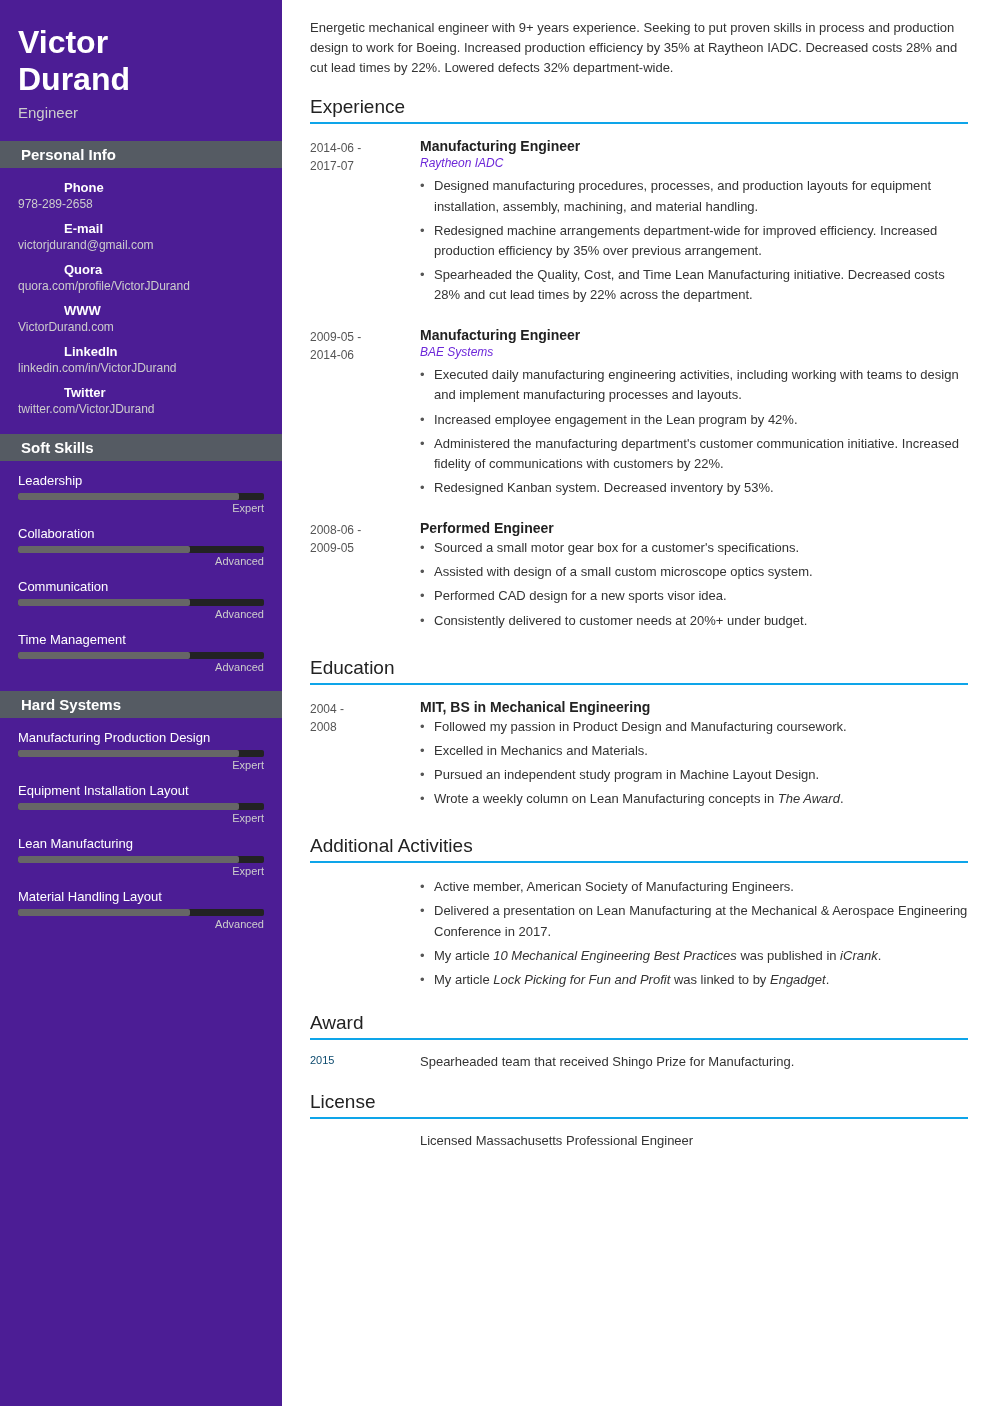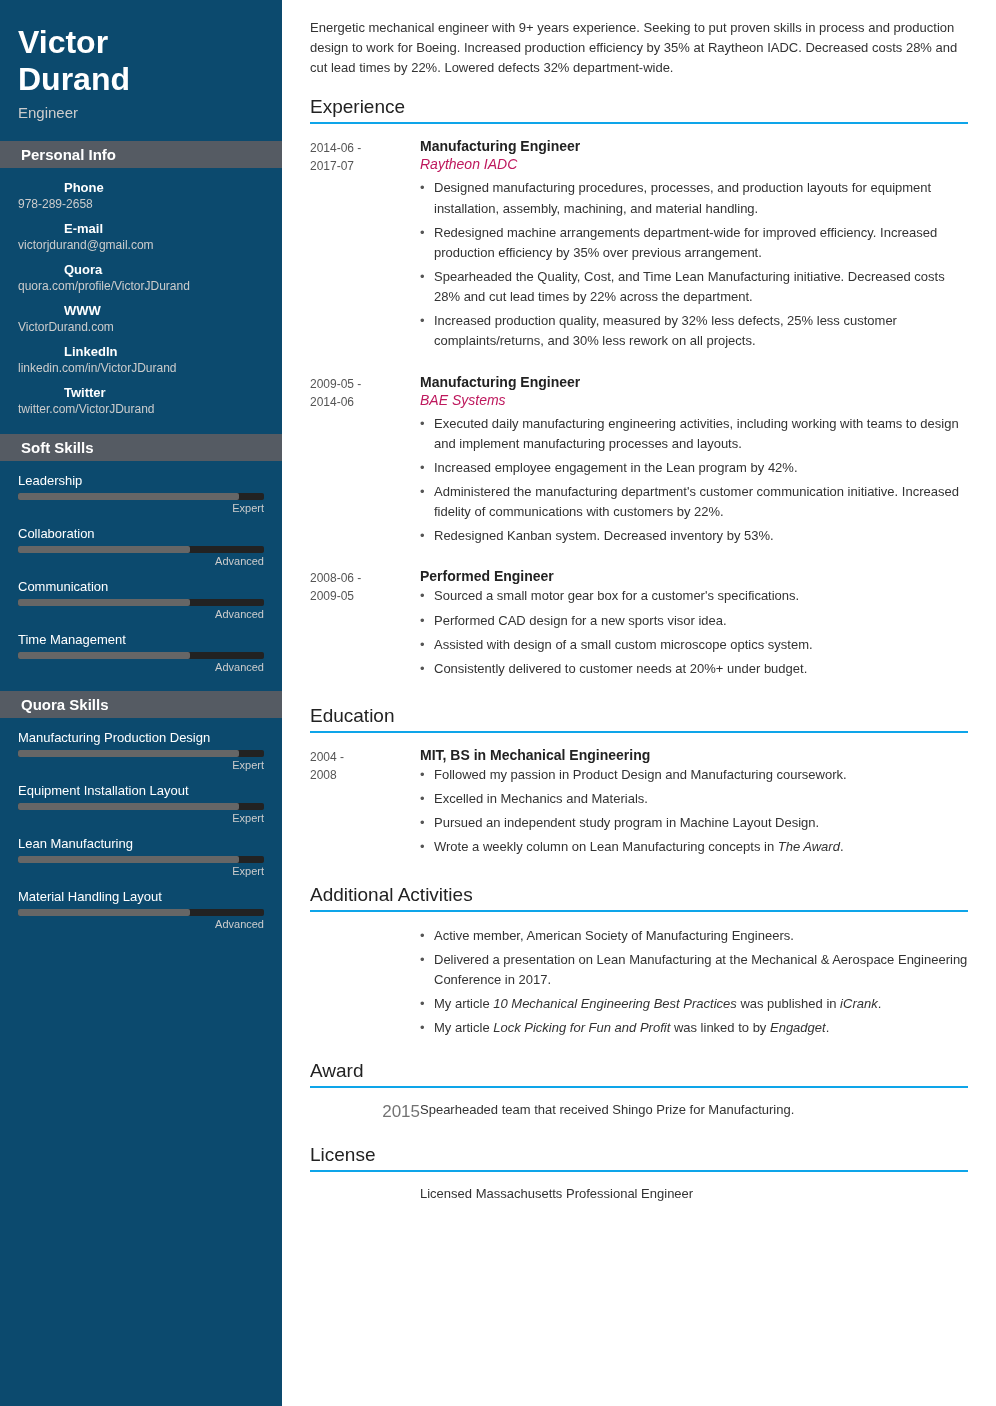--- a/index.html
+++ b/index.html
@@ -2,21 +2,21 @@
 <html><head>
   <meta charset="utf-8">
   <style>
     * { margin: 0; padding: 0; box-sizing: border-box; }
     body { font-family: Arial, sans-serif; font-size: 13px; color: #222; background: #fff; display: flex; width: 996px; min-height: 1406px; }
 
     
     .sidebar {
       width: 282px;
       min-width: 282px;
-      background: #0c4a6e;
+      background: #4c1d95;
       color: #fff;
       padding: 24px 18px 24px 18px;
     }
     .sidebar-name {
       font-size: 32px;
       font-weight: 900;
       line-height: 1.15;
       margin-bottom: 6px;
       color: #fff;
     }
@@ -109,22 +109,22 @@
       flex: 1;
     }
     .entry-title {
       font-size: 14px;
       font-weight: 700;
       color: #222;
       margin-bottom: 2px;
     }
     .entry-company {
       font-style: italic;
-      font-size: 14px;
-      color: #be185d;
+      font-size: 12px;
+      color: #6d28d9;
       margin-bottom: 6px;
     }
     .entry-bullets {
       list-style: none;
       padding: 0;
     }
     .entry-bullets li {
       font-size: 13px;
       color: #333;
       line-height: 1.55;
@@ -138,23 +138,22 @@
       left: 0;
       color: #555;
     }
     .section-block { margin-bottom: 22px; }
     .award-block {
       display: flex;
     }
     .award-date {
       width: 110px;
       min-width: 110px;
-      font-size: 17px;
-      color: #737373;
-      text-align: right;
+      font-size: 11px;
+      color: #0c4a6e;
     }
     .award-text {
       flex: 1;
       font-size: 13px;
       color: #333;
     }
     .license-text {
       font-size: 13px;
       color: #333;
       padding-left: 110px;
@@ -211,21 +210,21 @@
     <div>
       <div class="skill-name">Time Management</div>
       <div class="skill-bar-container">
         <div class="skill-bar-fill" style="width:70%"></div>
       </div>
       <div class="skill-level-label">Advanced</div>
     </div>
   </div>
 
   <div style="margin-top:18px;">
-    <div class="sidebar-section-title">Quora Skills</div>
+    <div class="sidebar-section-title">Hard Systems</div>
     <div>
       <div class="skill-name">Manufacturing Production Design</div>
       <div class="skill-bar-container">
         <div class="skill-bar-fill" style="width:90%"></div>
       </div>
       <div class="skill-level-label">Expert</div>
     </div>
     <div>
       <div class="skill-name">Equipment Installation Layout</div>
       <div class="skill-bar-container">
@@ -258,21 +257,20 @@
 
     <div class="entry-block">
       <div class="entry-date">2014-06 -<br>2017-07</div>
       <div class="entry-content">
         <div class="entry-title">Manufacturing Engineer</div>
         <div class="entry-company">Raytheon IADC</div>
         <ul class="entry-bullets">
           <li>Designed manufacturing procedures, processes, and production layouts for equipment installation, assembly, machining, and material handling.</li>
           <li>Redesigned machine arrangements department-wide for improved efficiency. Increased production efficiency by 35% over previous arrangement.</li>
           <li>Spearheaded the Quality, Cost, and Time Lean Manufacturing initiative. Decreased costs 28% and cut lead times by 22% across the department.</li>
-          <li>Increased production quality, measured by 32% less defects, 25% less customer complaints/returns, and 30% less rework on all projects.</li>
         </ul>
       </div>
     </div>
 
     <div class="entry-block">
       <div class="entry-date">2009-05 -<br>2014-06</div>
       <div class="entry-content">
         <div class="entry-title">Manufacturing Engineer</div>
         <div class="entry-company">BAE Systems</div>
         <ul class="entry-bullets">
@@ -283,22 +281,22 @@
         </ul>
       </div>
     </div>
 
     <div class="entry-block">
       <div class="entry-date">2008-06 -<br>2009-05</div>
       <div class="entry-content">
         <div class="entry-title">Performed Engineer</div>
         <ul class="entry-bullets">
           <li>Sourced a small motor gear box for a customer's specifications.</li>
+          <li>Assisted with design of a small custom microscope optics system.</li>
           <li>Performed CAD design for a new sports visor idea.</li>
-          <li>Assisted with design of a small custom microscope optics system.</li>
           <li>Consistently delivered to customer needs at 20%+ under budget.</li>
         </ul>
       </div>
     </div>
   </div>
 
   <div class="section-block">
     <div class="section-heading">Education</div>
     <div class="entry-block">
       <div class="entry-date">2004 -<br>2008</div>

